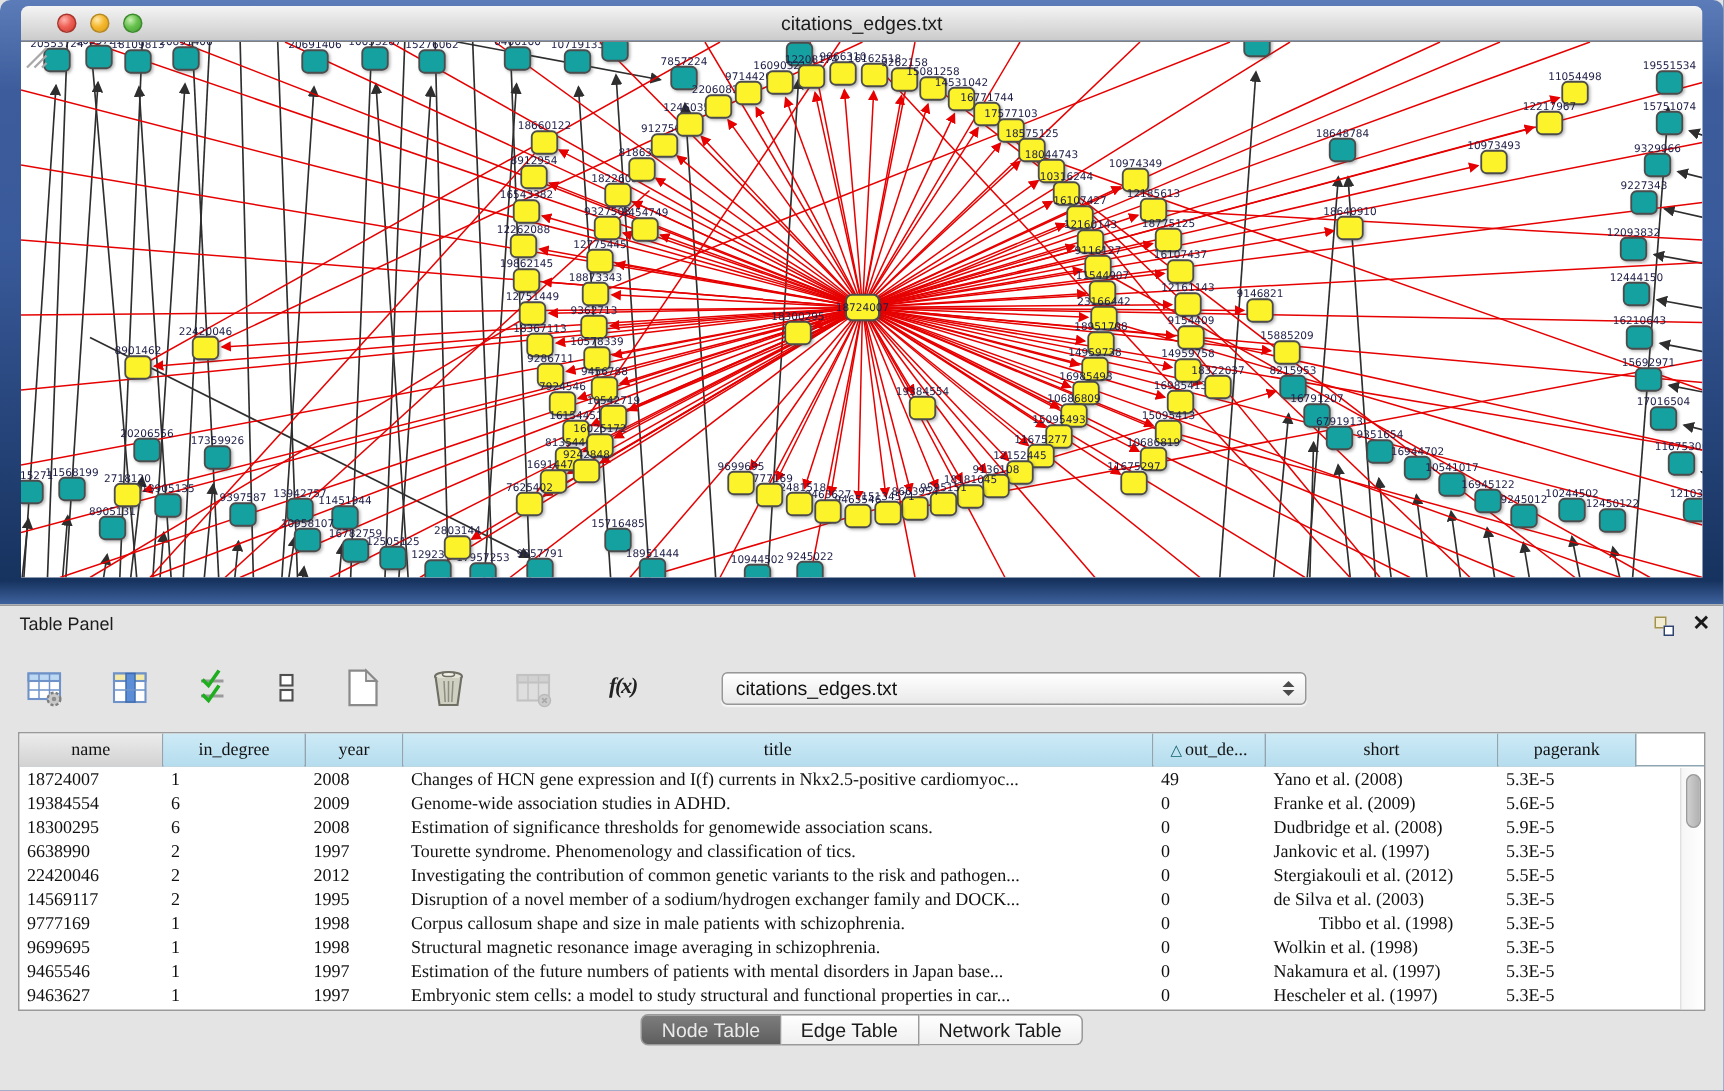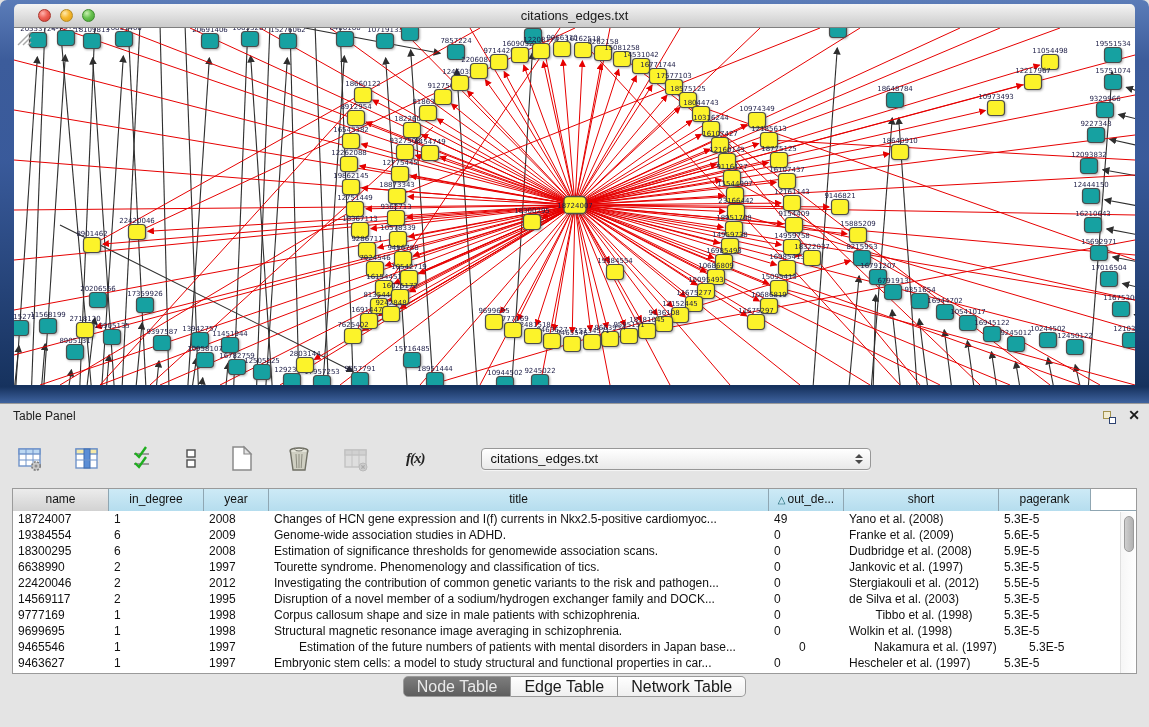--- a/index.html
+++ b/index.html
@@ -39,35 +39,35 @@
   .toolbar { position:absolute; left:0; top:25px; height:59px; width:100%; display:flex; align-items:center; padding-left:17px;gap:20px; }
   .tb-icon { margin-right:11px; display:inline-block; }
   .fx { font:italic bold 15px "Liberation Serif",serif; color:#222; margin:0 6px 0 6px; letter-spacing:-1px; }
   .combo { display:flex; margin-left:30px; width:390px; height:22px; border:1px solid #979797; border-radius:4px;
     background:linear-gradient(#ffffff,#e9e9e9); box-shadow:0 1px 1px rgba(255,255,255,.7); align-items:center; }
   .combo-label { font-size:13px; color:#111; padding-left:9px; }
   .combo-stepper { margin-left:auto; margin-right:7px; display:flex; flex-direction:column; gap:2px; }
   .combo-stepper .up { width:0; height:0; border-left:4px solid transparent; border-right:4px solid transparent; border-bottom:4px solid #4a4a4a; }
   .combo-stepper .down { width:0; height:0; border-left:4px solid transparent; border-right:4px solid transparent; border-top:4px solid #4a4a4a; }
 
-  .table-area { position:absolute; left:12px; top:84px; width:1125px; height:186px; background:#fff; border:1px solid #9a9a9a; overflow:hidden; }
+  .table-area { position:absolute; left:12px; top:84px; width:1125px; height:186px; background:#fff; border:1px solid #9a9a9a; overflow:hidden;font-family:Liberation Serif, serif; }
   .thead { display:flex; height:22px; border-bottom:1px solid #8fa6b2; }
   .hcell { flex:none; height:22px; line-height:21px; text-align:center; font-size:12px; color:#111;
     background:linear-gradient(#cdeaf6,#b5ddee); border-right:1px solid #8fa6b2; overflow:hidden; white-space:nowrap; }
   .hcell.first { background:linear-gradient(#ececec,#d2d2d2); }
   .sort-tri { color:#15616e; font-size:10px; margin-right:2px; }
   .trow { display:flex; height:16px; }
   .tcell { flex:none; height:16px; line-height:16px; font-size:12px; color:#111; padding-left:5px;
     overflow:hidden; white-space:nowrap; }
   .vscroll { position:absolute; right:0; top:23px; bottom:0; width:16px; background:linear-gradient(90deg,#f6f6f6,#ffffff); border-left:1px solid #e0e0e0; }
   .vthumb { position:absolute; top:4px; left:3px; width:10px; height:36px; border-radius:6px;
     background:linear-gradient(90deg,#cfcfcf,#b1b1b1); border:1px solid #9b9b9b; }
 
   .tabs { position:absolute; left:0; right:0; bottom:30px; height:21px; display:flex; justify-content:center; }
-  .tab { height:21px; line-height:19px; padding:0 13px; font-size:16px; color:#1a1a1a;
+  .tab { height:21px; line-height:19px; padding:0 13px; font-size:13px; color:#1a1a1a;
     background:linear-gradient(#ffffff,#efefef); border:1px solid #9a9a9a; border-left:none; cursor:default; }
   .tab.first { border-left:1px solid #9a9a9a; border-radius:5px 0 0 5px; }
   .tab.last { border-radius:0 5px 5px 0; }
   .tab.selected { background:linear-gradient(#7d7d7d,#5e5e5e); color:#eaeaea; }
 
   .statusbar { position:absolute; left:0; bottom:0; width:100%; height:28px;
     background:linear-gradient(#e9e9e9,#d6d6d6); border-top:1px solid #b2b2b2; }
   .mem-label { position:absolute; right:42px; top:0; line-height:27px; font-size:11px; color:#222; }
   .mem-dot { position:absolute; right:16px; top:7px; width:14px; height:14px; border-radius:50%;
     background:radial-gradient(circle at 35% 30%, #9ce387, #4fc13a 55%, #35a325); border:1px solid #2f7d26; }
@@ -756,21 +756,21 @@
           <div class="tcell" style="width: 65px;">1998</div>
           <div class="tcell" style="width: 500px;">Structural magnetic resonance image averaging in schizophrenia.</div>
           <div class="tcell" style="width: 75px;">0</div>
           <div class="tcell" style="width: 155px;">Wolkin et al. (1998)</div>
           <div class="tcell" style="width: 92px;">5.3E-5</div>
         </div>
         <div class="trow">
           <div class="tcell" style="width: 96px;">9465546</div>
           <div class="tcell" style="width: 95px;">1</div>
           <div class="tcell" style="width: 65px;">1997</div>
-          <div class="tcell" style="width: 500px; margin-left: 25px;">Estimation of the future numbers of patients with mental disorders in Japan base...</div>
+          <div class="tcell" style="width: 500px;">Estimation of the future numbers of patients with mental disorders in Japan base...</div>
           <div class="tcell" style="width: 75px;">0</div>
           <div class="tcell" style="width: 155px;">Nakamura et al. (1997)</div>
           <div class="tcell" style="width: 92px;">5.3E-5</div>
         </div>
         <div class="trow">
           <div class="tcell" style="width: 96px;">9463627</div>
           <div class="tcell" style="width: 95px;">1</div>
           <div class="tcell" style="width: 65px;">1997</div>
           <div class="tcell" style="width: 500px;">Embryonic stem cells: a model to study structural and functional properties in car...</div>
           <div class="tcell" style="width: 75px;">0</div>

